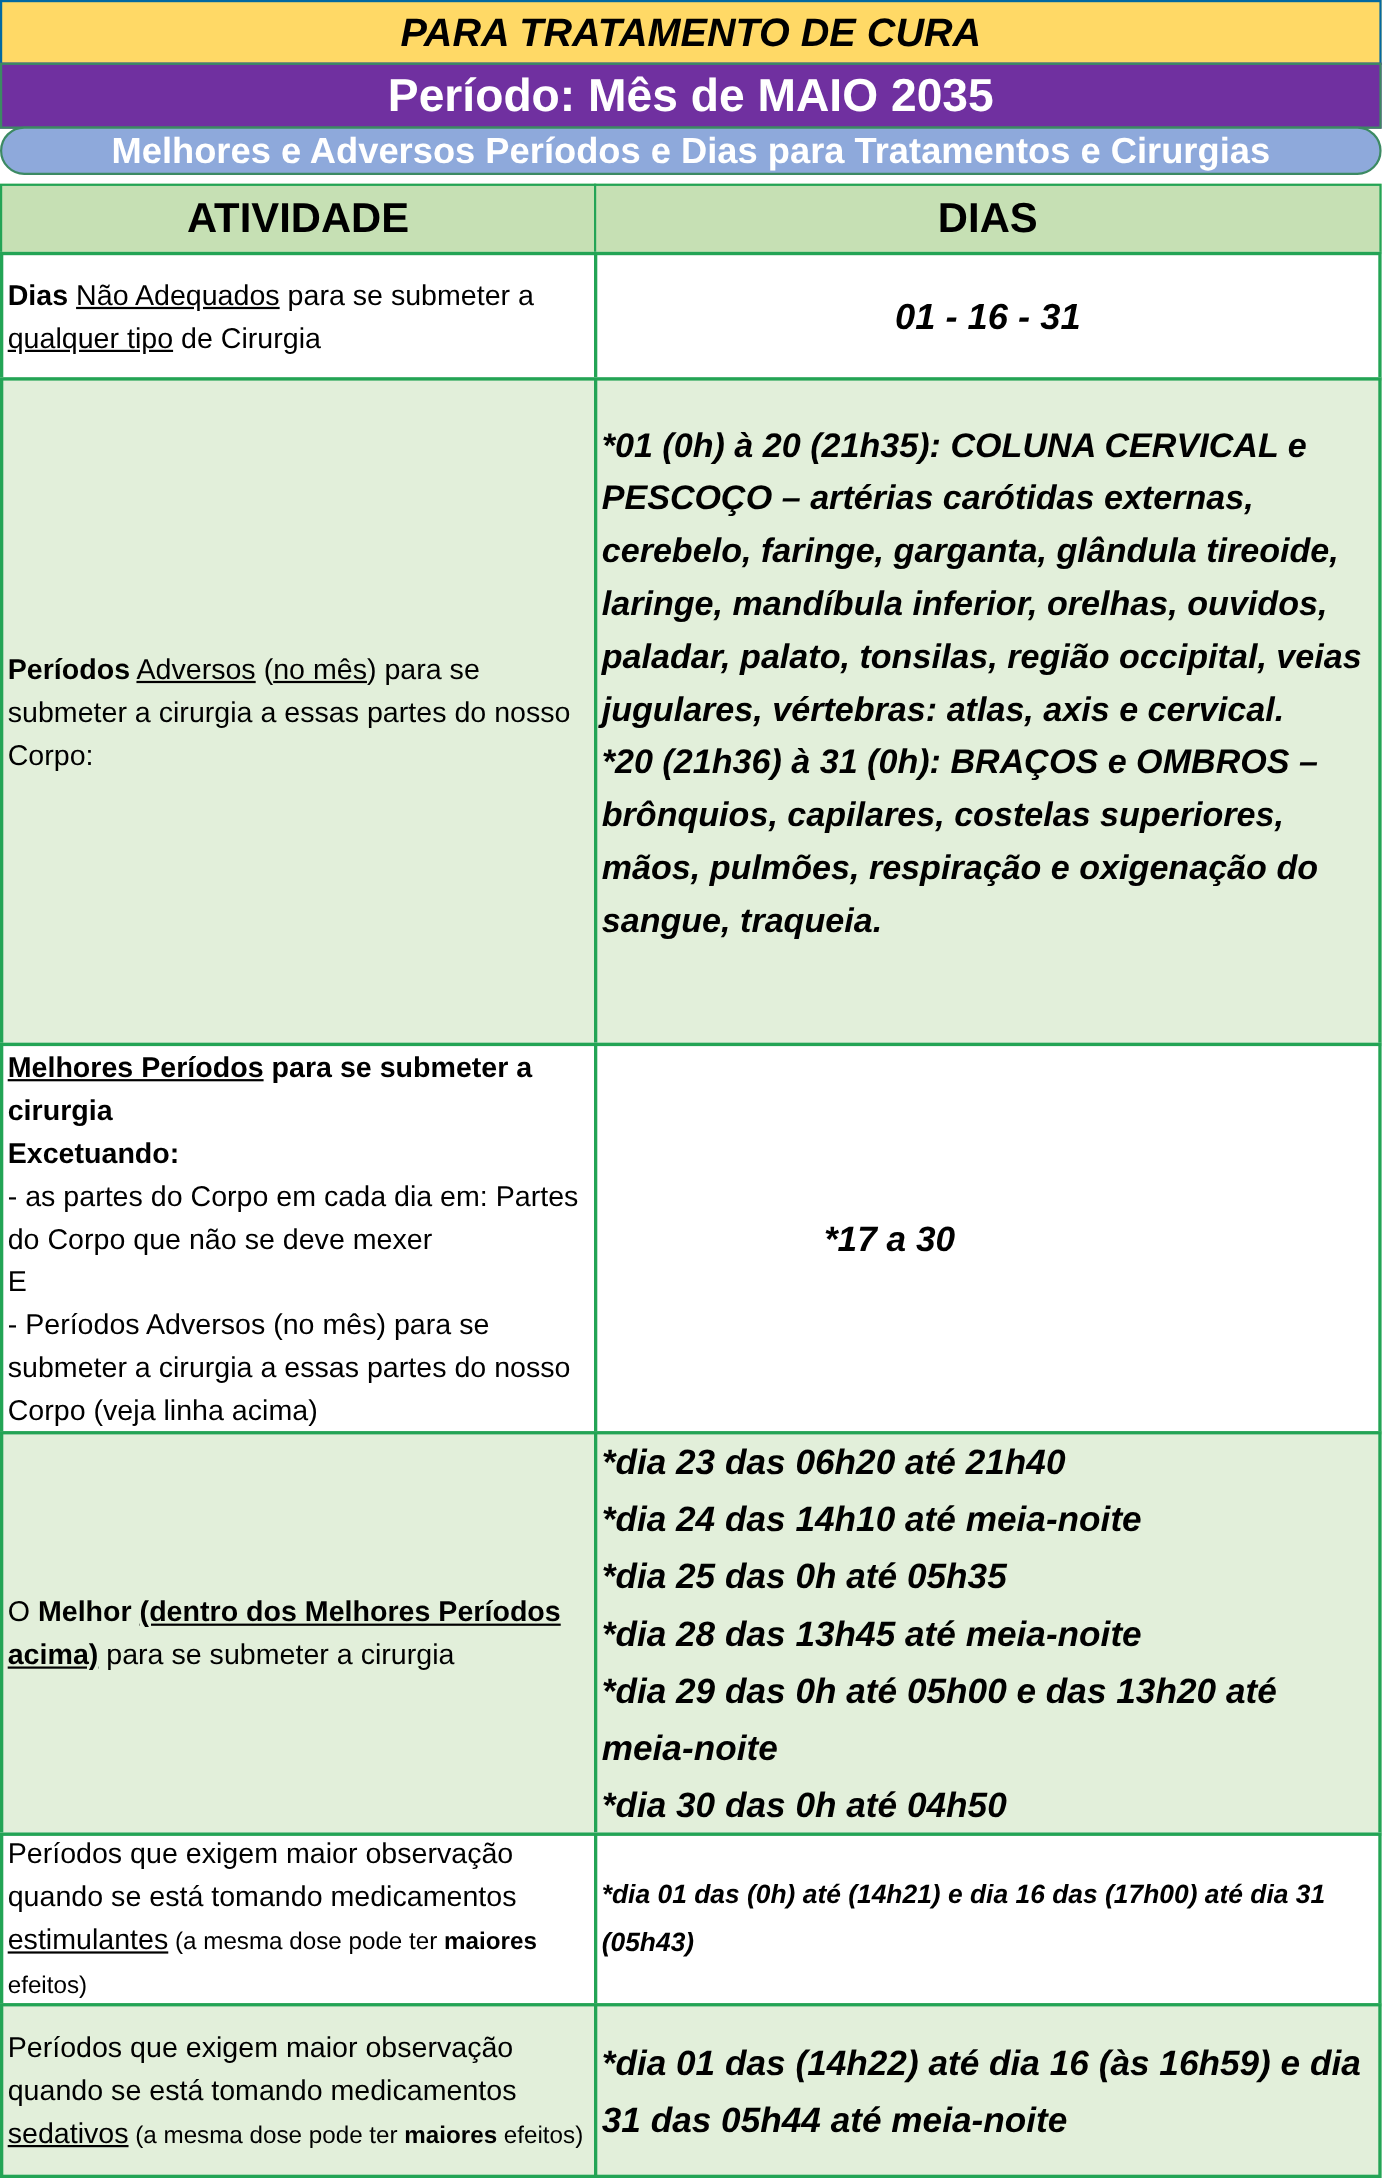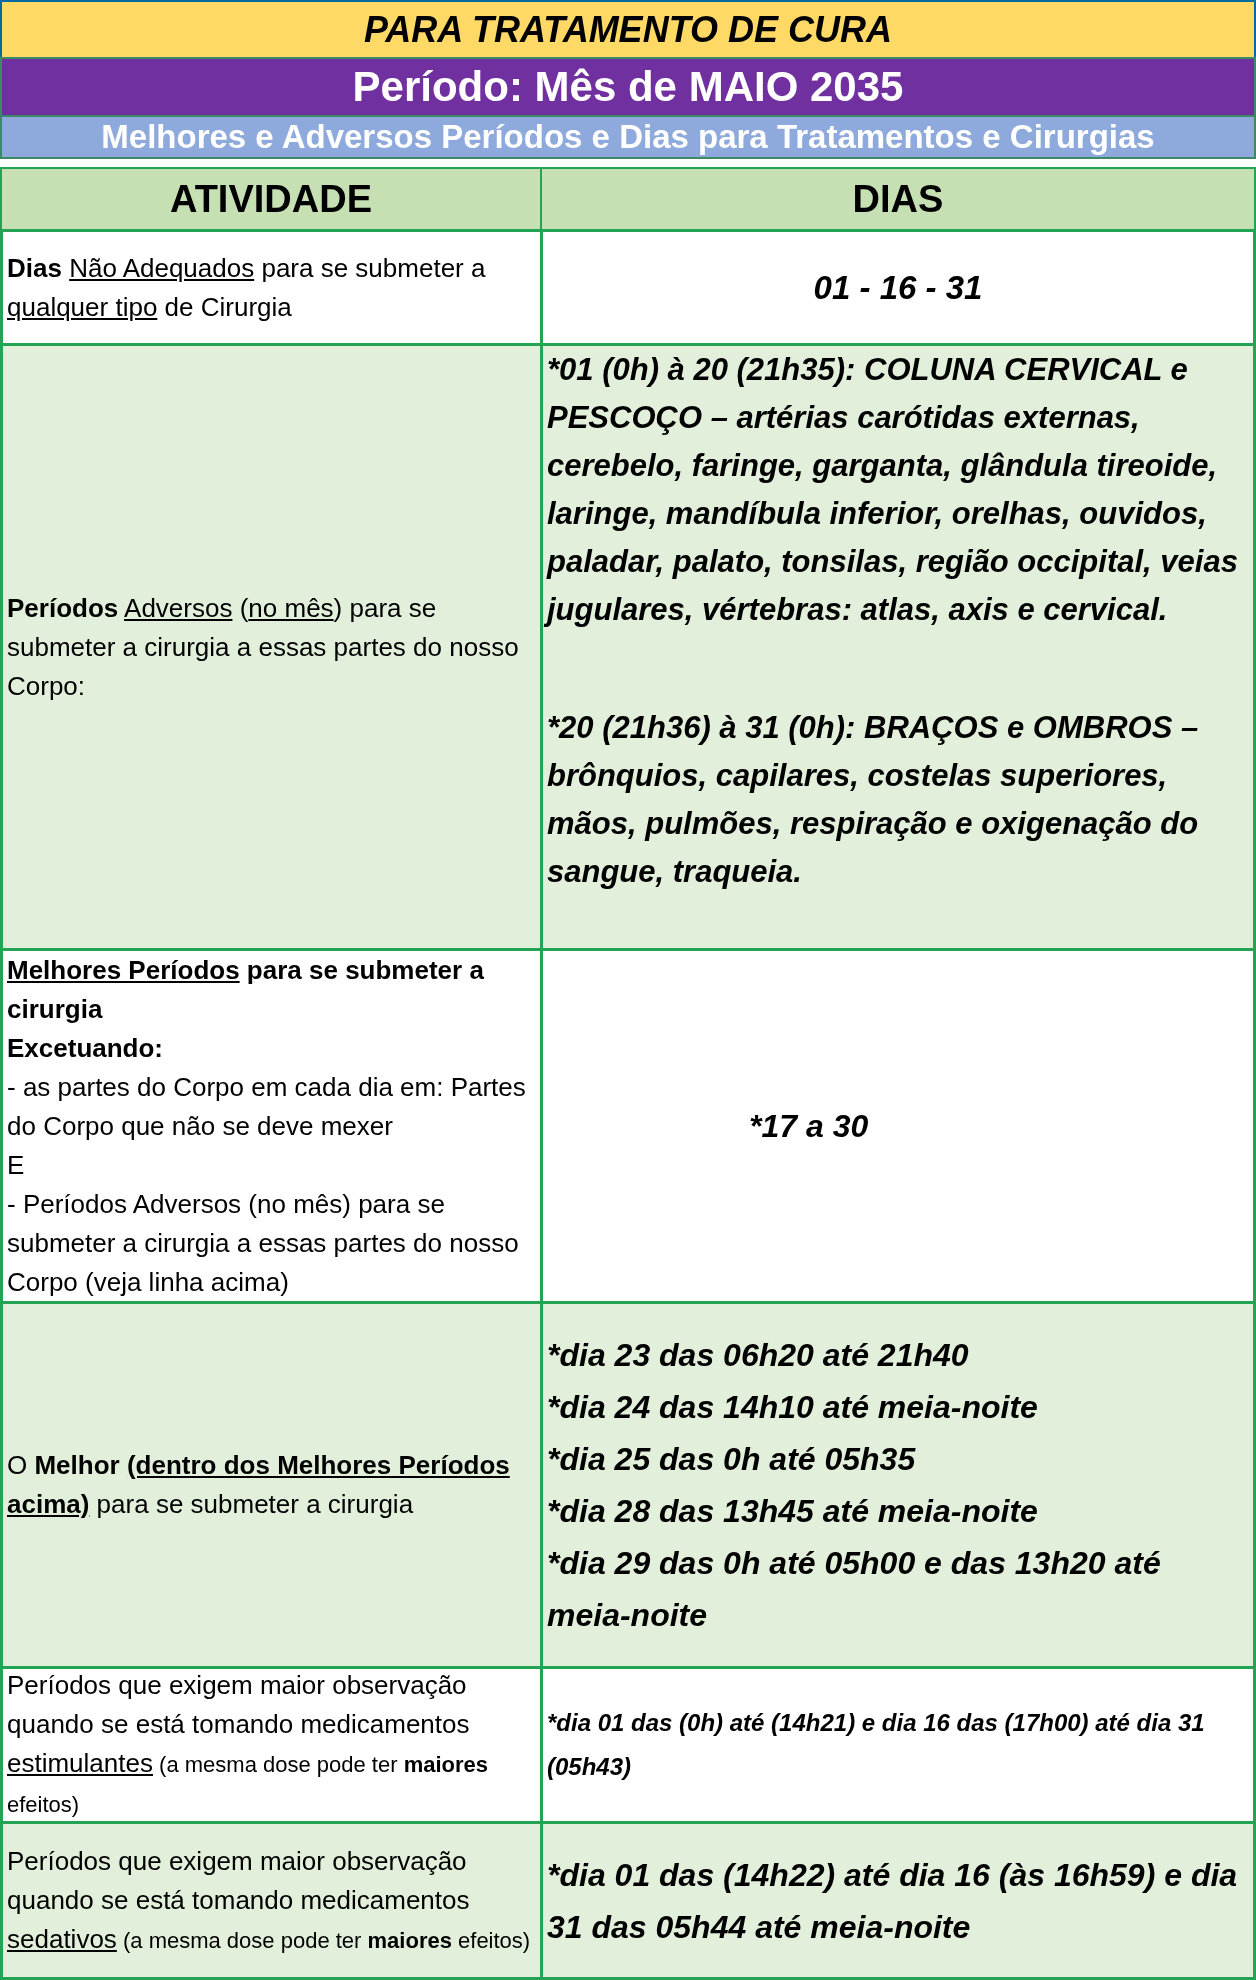--- a/index.html
+++ b/index.html
@@ -1,21 +1,21 @@
 <!DOCTYPE html>
 <html><head>
 <meta charset="utf-8">
 <style>
   html, body { margin: 0; padding: 0; background: #ffffff; }
   body { width: 1256px; height: 1980px; overflow: hidden; font-family: "Liberation Sans", "DejaVu Sans", sans-serif; color: #000; }
   .sheet { position: relative; width: 1256px; height: 1980px; box-sizing: border-box; }
   .band { position: absolute; left: 0; width: 1256px; box-sizing: border-box; border: 2px solid #0369a1; display: flex; align-items: center; justify-content: center; }
   .b-title { top: 0; height: 59px; background: #FFD966; font-weight: bold; font-style: italic; font-size: 36px; }
   .b-period { top: 57px; height: 60px; background: #7030A0; color: #fff; font-weight: bold; font-size: 42px; border-color: #3c8a63; }
-  .b-sub { top: 115px; height: 44px; background: #8EA9DB; color: #fff; font-weight: bold; font-size: 33px; border-color: #3c8a63; }
+  .b-sub { top: 115px; height: 44px; background: #8EA9DB; color: #fff; font-weight: bold; font-size: 33px; border-color: #3c8a63; border-radius: 23px; }
   .hdr { position: absolute; top: 167px; height: 64px; background: #C6E0B4; box-sizing: border-box; border: 2px solid #23A455; display: flex; align-items: center; justify-content: center; font-weight: bold; font-size: 38px; }
   .hdr.left { left: 0; width: 542px; }
   .hdr.right { left: 540px; width: 716px; }
   .row { position: absolute; left: 0; width: 1256px; box-sizing: border-box; }
   .cell { position: absolute; top: 0; bottom: 0; box-sizing: border-box; border: 3px solid #23A455; }
   .cell.l { left: 0; width: 543px; padding: 0 4px; display: flex; flex-direction: column; justify-content: center; font-size: 26px; line-height: 39px; }
   .cell.r { left: 540px; width: 716px; padding: 0 4px; display: flex; flex-direction: column; justify-content: center; font-weight: bold; font-style: italic; font-size: 31px; line-height: 48px; }
   .white { background: #ffffff; }
   .green { background: #E2EFDA; }
   .u { text-decoration: underline; text-align: right; }
@@ -41,21 +41,21 @@
     </div>
     <div class="cell r white center">
       <div style="font-size:33px;">01 - 16 - 31</div>
     </div>
   </div>
 
   <div class="row" style="top:343px;height:608px;">
     <div class="cell l green">
       <div><span class="b">Períodos</span> <span class="u">Adversos</span><span> (</span><span class="u">no mês</span><span>) para se submeter a cirurgia a essas partes do nosso Corpo:</span></div>
     </div>
-    <div class="cell r green" style="padding-bottom:52px;justify-content:space-between;">
+    <div class="cell r green" style="padding-bottom:52px;">
       <div>*01 (0h) à 20 (21h35): COLUNA CERVICAL e PESCOÇO – artérias carótidas externas, cerebelo, faringe, garganta, glândula tireoide, laringe, mandíbula inferior, orelhas, ouvidos, paladar, palato,  tonsilas, região occipital, veias jugulares, vértebras: atlas, axis e cervical.</div>
       <div>*20 (21h36) à 31 (0h): BRAÇOS e OMBROS – brônquios, capilares, costelas superiores, mãos, pulmões, respiração e oxigenação do sangue, traqueia.</div>
     </div>
   </div>
 
   <div class="row" style="top:948px;height:356px;">
     <div class="cell l white">
       <div>
         <div><span class="b u">Melhores Períodos</span><span class="b"> para se submeter a cirurgia</span></div>
         <div class="b">Excetuando:</div>
@@ -72,20 +72,21 @@
   <div class="row" style="top:1301px;height:368px;">
     <div class="cell l green">
       <div><span>O </span><span class="b">Melhor</span><span> </span><span class="b u">(dentro dos Melhores Períodos acima)</span><span> para se submeter a cirurgia</span></div>
     </div>
     <div class="cell r green" style="font-size:32px;line-height:52px;">
       <div>*dia 23 das 06h20 até 21h40</div>
       <div>*dia 24 das 14h10 até meia-noite</div>
       <div>*dia 25 das 0h até 05h35</div>
       <div>*dia 28 das 13h45 até meia-noite</div>
       <div>*dia 29 das 0h até 05h00 e das 13h20 até meia-noite</div>
+      <div>*dia 30 das 0h até 04h50</div>
     </div>
   </div>
 
   <div class="row" style="top:1666px;height:158px;">
     <div class="cell l white">
       <div><span>Períodos que exigem maior observação quando se está tomando medicamentos </span><span class="u">estimulantes</span><span class="small"> (a mesma dose pode ter </span><span class="small b">maiores</span><span class="small"> efeitos)</span></div>
     </div>
     <div class="cell r white" style="font-size:24px;line-height:44px;">
       <div>*dia 01 das (0h) até (14h21) e dia 16 das (17h00) até dia 31 (05h43)</div>
     </div>

